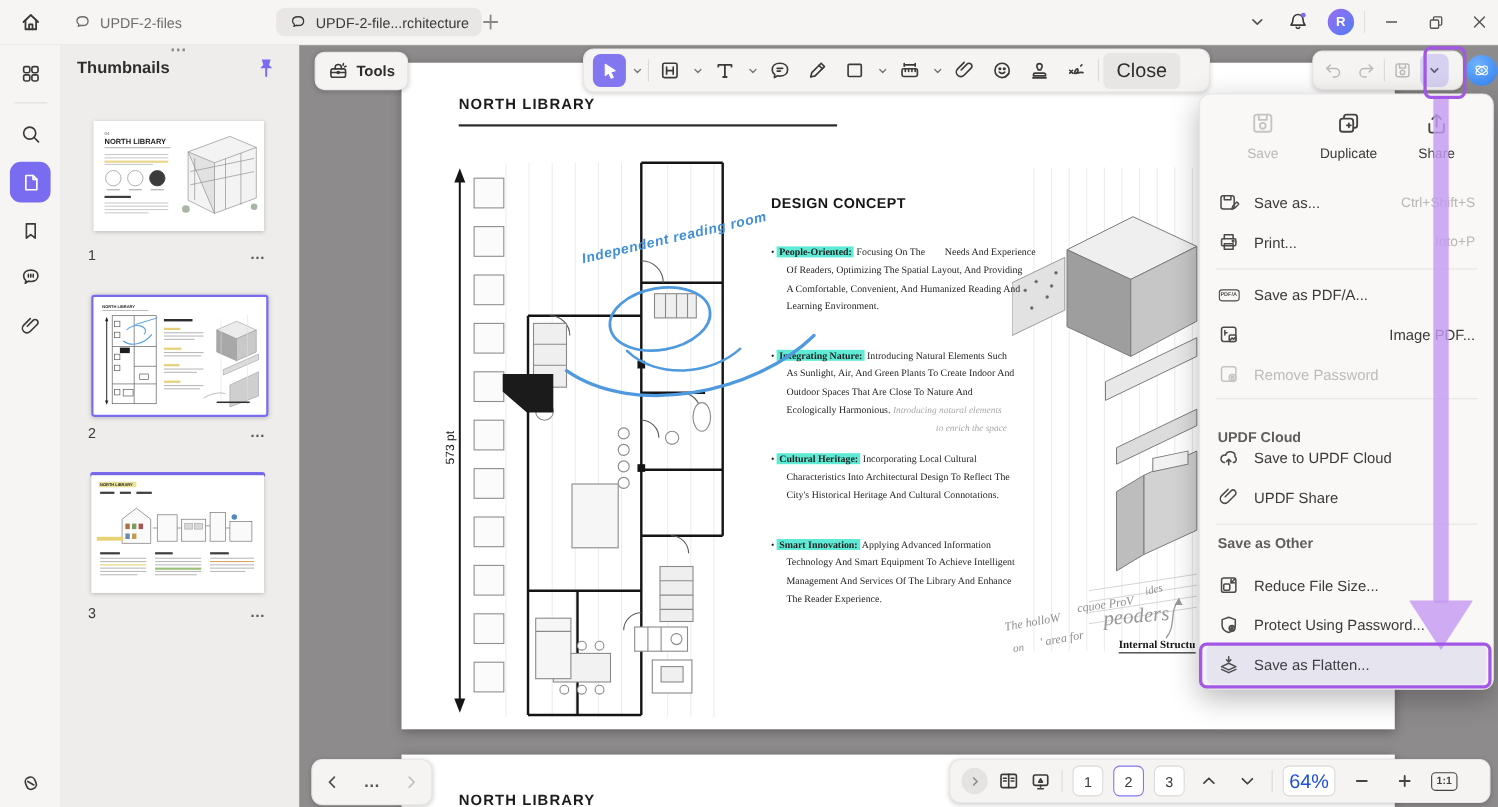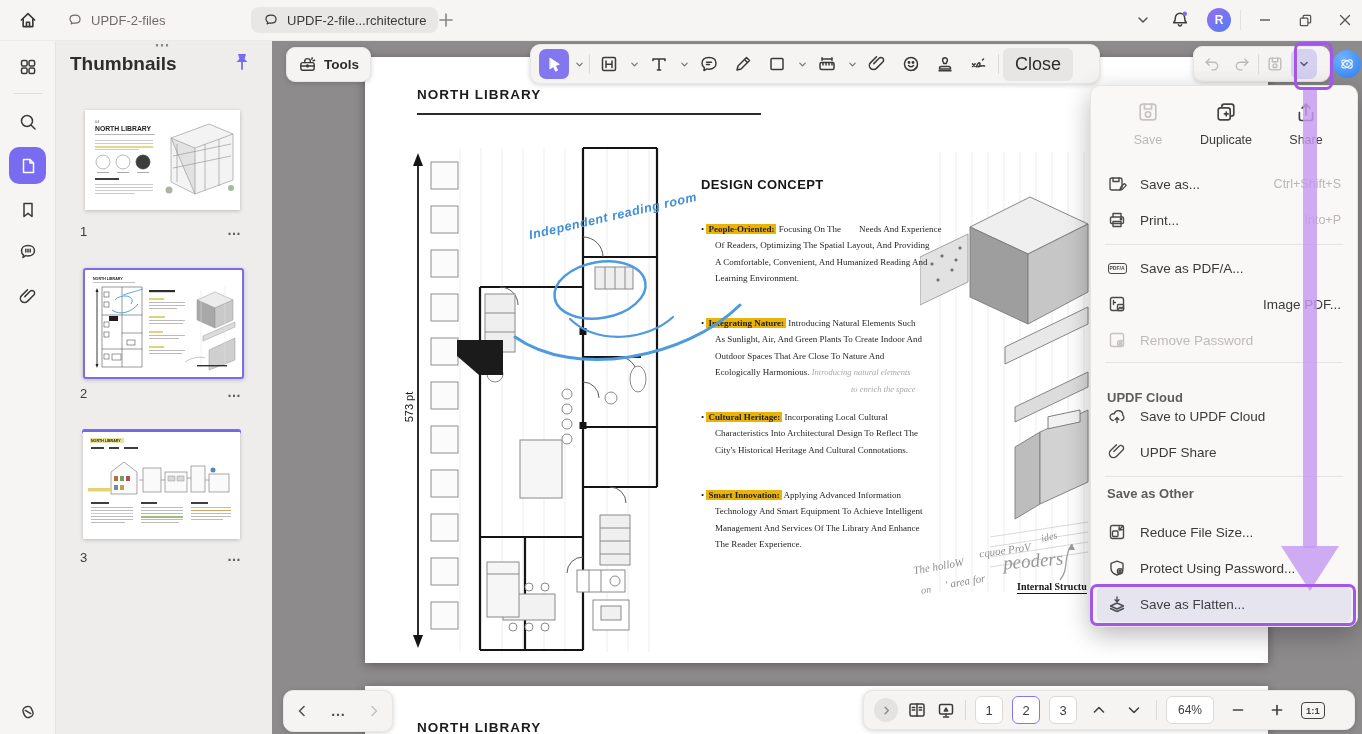--- a/index.html
+++ b/index.html
@@ -34,21 +34,21 @@
   .graytool svg{stroke:#bcbab8;}
   
   #page{position:absolute;left:365px;top:57px;width:903px;height:606px;background:#fff;box-shadow:0 2px 10px rgba(0,0,0,.35);z-index:1;}
   #page2strip{position:absolute;left:365px;top:686px;width:903px;height:48px;background:#fff;box-shadow:0 2px 10px rgba(0,0,0,.35);z-index:1;overflow:hidden;}
   .doc-title{font-size:13.5px;font-weight:bold;letter-spacing:1px;color:#1c1c1c;font-family:"Liberation Sans",sans-serif;}
   .doc-rule{height:2px;background:#2a2a2a;}
   .sect-title{font-size:13px;font-weight:bold;letter-spacing:.4px;color:#161616;}
   .bullet{position:absolute;left:336px;width:260px;font-family:"Liberation Serif",serif;font-size:9px;line-height:16.4px;color:#1f1f1f;}
   .bline{white-space:pre;}
   .bind{padding-left:14px;}
-  .lead{font-weight:bold;background:#eab308;padding:0 2px;}
+  .lead{font-weight:bold;background:#5eead4;padding:0 2px;}
   .note{font-style:italic;color:#a9a9a9;font-size:8.5px;}
   .hw{position:absolute;font-style:italic;color:#8f8f8f;font-family:"Liberation Serif",serif;white-space:nowrap;}
   .bluehw{position:absolute;font-style:italic;font-weight:bold;color:#3f8fd8;font-size:12.5px;letter-spacing:.6px;white-space:nowrap;}
   .istruct{position:absolute;font-family:"Liberation Serif",serif;font-weight:bold;font-size:10px;color:#141414;border-bottom:1.5px solid #141414;padding-bottom:1px;white-space:nowrap;}
   
   #menu{position:absolute;left:1090px;top:85px;width:266px;height:540px;background:#f9f8f7;border:1px solid #e7e5e4;border-radius:10px;box-shadow:0 8px 26px rgba(0,0,0,.28);z-index:50;}
   .qa{position:absolute;top:14px;width:78px;display:flex;flex-direction:column;align-items:center;gap:9px;}
   .qa .ql{font-size:12.5px;color:#3b3a39;}
   .qa svg{stroke:#45433f;fill:none;stroke-width:1.4;stroke-linecap:round;stroke-linejoin:round;}
   .qa.disabled .ql{color:#bcb9b7;} .qa.disabled svg{stroke:#c6c3c1;}
@@ -61,21 +61,21 @@
   .mdiv{position:absolute;left:14px;right:14px;height:1px;background:#e6e4e2;}
   .msec{position:absolute;left:16px;font-size:13px;font-weight:bold;color:#5f5d5b;}
   .pdfa-badge{font-size:5px;font-weight:bold;color:#4c4a48;border:1.2px solid #4c4a48;border-radius:3px;padding:2px 1px;line-height:1;}
   
   #flatten-box{position:absolute;left:1090px;top:584px;width:260px;height:36px;border:3px solid #a257e6;border-radius:7px;background:rgba(122,108,240,.05);z-index:70;pointer-events:none;}
   #chev-box{position:absolute;left:1294px;top:42px;width:33px;height:42px;border:3px solid #a257e6;border-radius:7px;z-index:70;pointer-events:none;}
   #guide-arrow{position:absolute;left:1278px;top:88px;z-index:60;pointer-events:none;}
   
   .pgbtn{width:26px;height:26px;border-radius:6px;background:#fff;border:1px solid #dcdad9;display:flex;align-items:center;justify-content:center;font-size:13px;color:#3b3a39;}
   .pgbtn.cur{border:1.5px solid #8377f0;}
-  .zoompill{width:46px;height:26px;border-radius:6px;background:#fff;border:1px solid #dcdad9;display:flex;align-items:center;justify-content:center;font-size:12px;color:#404040;}
+  .zoompill{width:46px;height:26px;border-radius:6px;background:#fff;border:1px solid #dcdad9;display:flex;align-items:center;justify-content:center;font-size:18px;color:#1d4ed8;}
 </style>
 </head>
 <body>
 
 <div id="app">
 
   <div id="titlebar">
     <div class="abs" style="left:17px;top:9px;">
       <svg width="22" height="22" viewBox="0 0 20 20" style="stroke:#3b3a39;fill:none;stroke-width:1.5;stroke-linecap:round;stroke-linejoin:round;">
         <path d="M4 10 L10 4.2 L16 10"></path>
@@ -181,21 +181,21 @@
           <g transform="rotate(-22 10 11)">
             <rect x="5.5" y="5.5" width="9" height="11" rx="4"></rect>
             <path d="M8 8.5 l4 5"></path>
           </g>
         </svg>
     </div>
   </div>
 
   <div id="thumbs">
     <div class="abs" style="left:93px;top:-4px;width:30px;text-align:center;font-size:15px;font-weight:bold;color:#8a8888;letter-spacing:2px;">⋯</div>
-    <div class="abs" style="left:15px;top:13px;font-size:19px;font-weight:bold;color:#2f2d2c;">Thumbnails</div>
+    <div class="abs" style="left:15px;top:13px;font-size:15px;font-weight:bold;color:#2f2d2c;">Thumbnails</div>
     <div class="abs" style="left:178px;top:12px;">
       <svg width="18" height="20" viewBox="0 0 18 20">
           <polygon points="5,2 13,2 11.6,7 14.5,10 3.5,10 6.4,7" fill="#7a6cf0"></polygon>
           <line x1="9" y1="10" x2="9" y2="17" stroke="#7a6cf0" stroke-width="1.8" stroke-linecap="round"></line>
         </svg>
     </div>
 
     <div class="thumb" style="left:30px;top:70px;width:155px;height:100px;">
       <svg width="155" height="100" viewBox="0 0 155 100">
         <text x="10" y="13" font-size="4" fill="#666">04</text>

